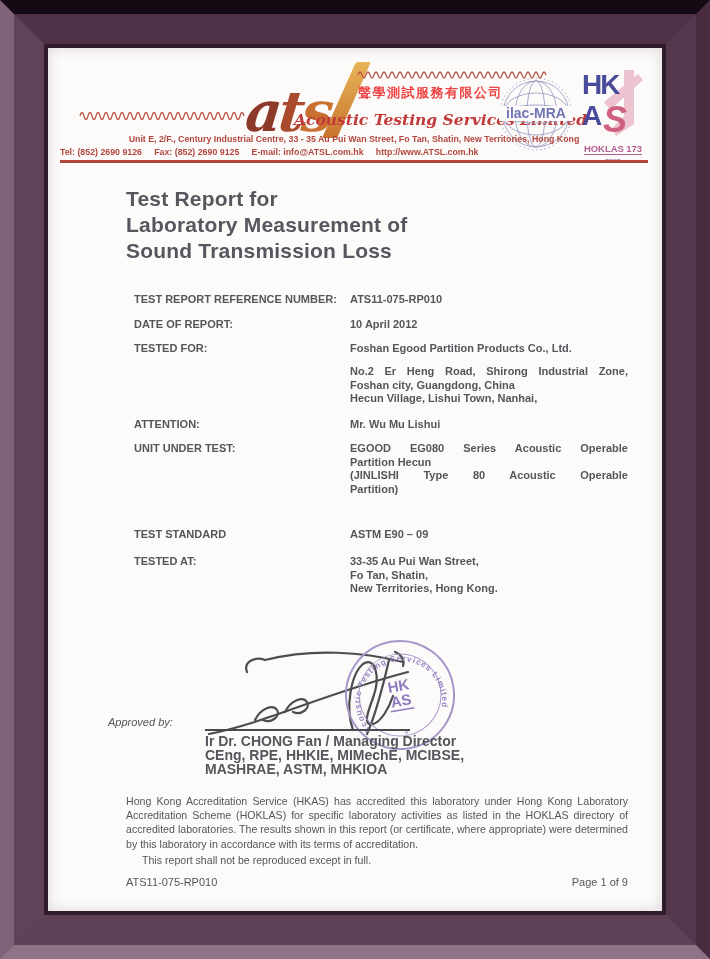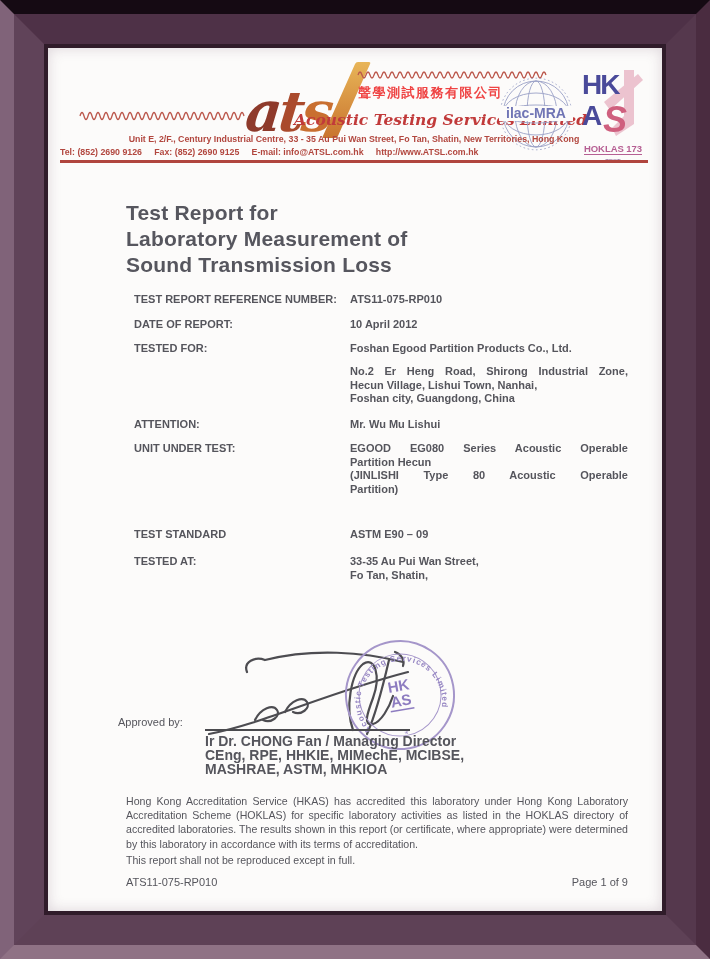--- a/index.html
+++ b/index.html
@@ -30,43 +30,43 @@
                  font-style: italic; font-weight: bold; font-size: 15.5px; color: #c13a3a; white-space: nowrap; }
   .addr    { position: absolute; left: 12px; top: 86px; width: 588px; text-align: center;
              font-size: 8.8px; font-weight: bold; color: #b2473f; }
   .contact { position: absolute; left: 12px; top: 99px; width: 588px; text-align: left;
              font-size: 8.8px; font-weight: bold; color: #b2473f; white-space: pre; }
   .hline   { position: absolute; left: 12px; top: 112px; width: 588px; height: 2.5px; background: #b0453e; }
   .ilac { position: absolute; left: 450px; top: 28px; }
   .hkas { position: absolute; left: 534px; top: 20px; }
 
   
-  .doc-title { position: absolute; left: 78px; top: 152px; font-size: 21px; font-weight: bold;
+  .doc-title { position: absolute; left: 78px; top: 138px; font-size: 21px; font-weight: bold;
                color: #56565e; line-height: 26px; letter-spacing: .2px; }
 
   
   .frow { position: absolute; left: 78px; width: 502px; font-size: 11px; font-weight: bold; color: #55555c; }
   .frow .lab { position: absolute; left: 8px; top: 0; white-space: nowrap; }
   .frow .val { position: absolute; left: 224px; top: 0; width: 278px; line-height: 13.5px; }
   .jline { text-align: justify; text-align-last: justify; }
   .r1 { top: 245px; } .r2 { top: 270px; } .r3 { top: 294px; } .r4 { top: 317px; }
   .r5 { top: 370px; } .r6 { top: 394px; } .r7 { top: 480px; } .r8 { top: 507px; }
 
   
   .sig-svg  { position: absolute; left: 155px; top: 598px; }
   .stamp    { position: absolute; left: 294px; top: 589px; transform: rotate(-10deg); }
-  .approved { position: absolute; left: 70px; top: 668px; font-size: 11px; color: #55555c; }
+  .approved { position: absolute; left: 60px; top: 668px; font-size: 11px; color: #55555c; font-style: italic; }
   .sig-line { position: absolute; left: 157px; top: 681px; width: 205px; height: 1.5px; background: #4a4a4e; }
   .sig-name { position: absolute; left: 157px; top: 686px; font-size: 14px; font-weight: bold;
               color: #55555c; line-height: 14px; }
 
   
   .accred { position: absolute; left: 78px; top: 746px; width: 502px; font-size: 10.6px;
             color: #55555c; text-align: justify; line-height: 14.2px; }
-  .repro  { position: absolute; left: 78px; top: 806px; font-size: 10.6px; color: #55555c; }
+  .repro  { position: absolute; left: 94px; top: 806px; font-size: 10.6px; color: #55555c; }
   .bottomrow { position: absolute; left: 78px; top: 828px; width: 502px; display: flex;
                justify-content: space-between; font-size: 11px; color: #55555c; }
 </style>
 </head>
 <body>
 
 <div id="screen">
   <div class="frame-o">
     <div class="frame-m">
       <div class="frame-i">
@@ -132,22 +132,22 @@
             <div class="lab">DATE OF REPORT:</div>
             <div class="val">10 April 2012</div>
           </div>
           <div class="frow r3">
             <div class="lab">TESTED FOR:</div>
             <div class="val">Foshan Egood Partition Products Co., Ltd.</div>
           </div>
           <div class="frow r4">
             <div class="val">
               <div class="jline">No.2 Er Heng Road, Shirong Industrial Zone,</div>
+              <div>Foshan city, Guangdong, China</div>
               <div>Hecun Village, Lishui Town, Nanhai,</div>
-              <div>Foshan city, Guangdong, China</div>
             </div>
           </div>
           <div class="frow r5">
             <div class="lab">ATTENTION:</div>
             <div class="val">Mr. Wu Mu Lishui</div>
           </div>
           <div class="frow r6">
             <div class="lab">UNIT UNDER TEST:</div>
             <div class="val">
               <div class="jline">EGOOD EG080 Series Acoustic Operable</div>
@@ -158,20 +158,21 @@
           </div>
           <div class="frow r7">
             <div class="lab">TEST STANDARD</div>
             <div class="val">ASTM E90 – 09</div>
           </div>
           <div class="frow r8">
             <div class="lab">TESTED AT:</div>
             <div class="val">
               <div>33-35 Au Pui Wan Street,</div>
               <div>Fo Tan, Shatin,</div>
+              <div>New Territories, Hong Kong.</div>
             </div>
           </div>
 
           <svg class="sig-svg" width="220" height="95" viewBox="0 0 220 95">
             <g fill="none" stroke="#35353a" stroke-width="2.2" stroke-linecap="round" opacity="0.88">
               <path d="M6,88 C60,78 120,48 205,26"></path>
               <path d="M52,74 C58,62 70,58 74,64 C78,70 68,78 60,74"></path>
               <path d="M82,66 C88,54 100,50 104,56 C108,62 98,70 90,66"></path>
               <path d="M150,84 C142,62 148,28 160,18 C172,10 178,30 170,52 C164,68 160,80 170,78 C178,76 186,62 190,50"></path>
               <path d="M186,14 C180,40 172,70 164,88"></path>

